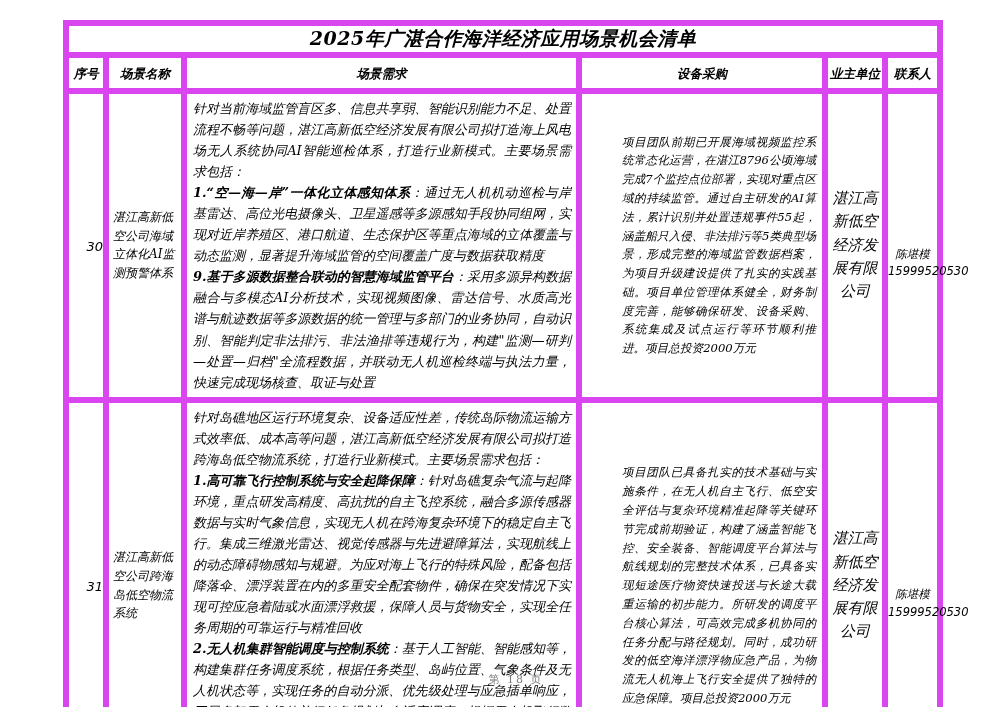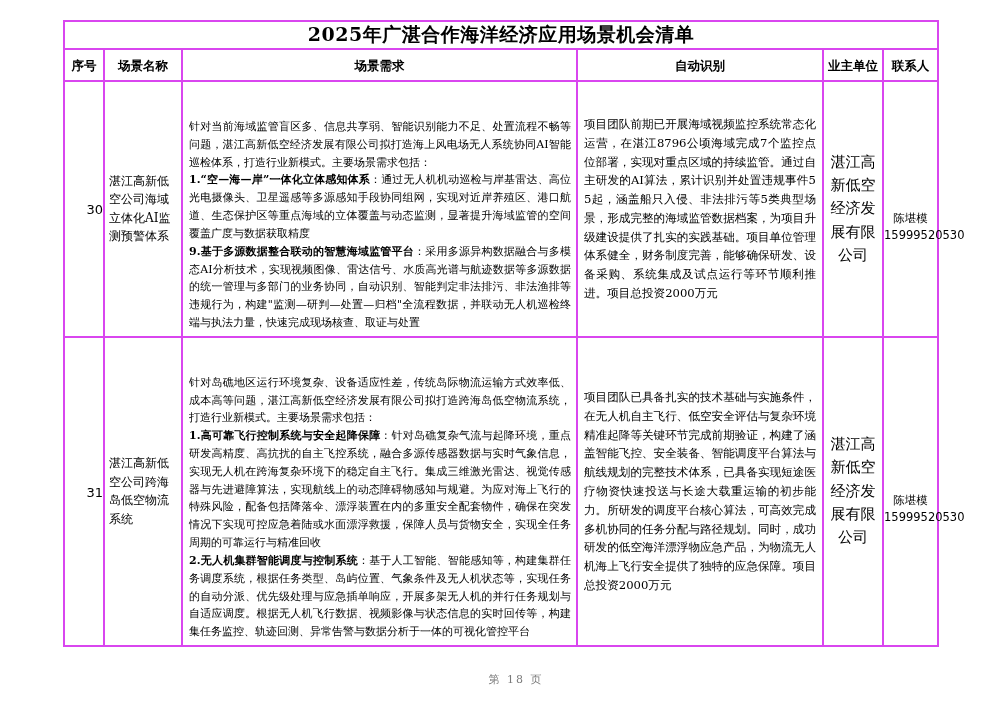--- a/index.html
+++ b/index.html
@@ -28,24 +28,25 @@
   .doc-table {
     position: absolute;
     left: 63px;
     top: 20px;
     width: 874px;
     border-collapse: collapse;
     table-layout: fixed;
   }
 
   .doc-table td, .doc-table th {
-    border: 2px solid #d946ef;
+    border: 6px solid #d946ef;
     padding: 0;
     vertical-align: middle;
     font-weight: normal;
+    font-style: italic;
   }
 
   
   .title-cell {
     text-align: center;
     padding: 11px 0 12px 0;
   }
   .title-text {
     font-family: "DejaVu Serif", "Liberation Serif", serif;
     font-size: 19px;
@@ -96,39 +97,39 @@
   .name-text {
     font-family: "DejaVu Serif", "Liberation Serif", serif;
     font-size: 12px;
     line-height: 1.55;
     padding: 3px 4px;
     display: block;
     word-break: break-all;
   }
   .body-text {
     font-family: "DejaVu Serif", "Liberation Serif", serif;
-    font-size: 11px;
+    font-size: 13px;
     line-height: 1.62;
     text-align: justify;
     text-justify: inter-ideograph;
     padding: 4px 5px 4px 6px;
     display: block;
     word-break: break-all;
     white-space: pre-wrap;
-    margin-top: 32px;
   }
   .base-text {
     font-family: "DejaVu Serif", "Liberation Serif", serif;
     font-size: 11.6px;
     line-height: 1.62;
     text-align: justify;
     text-justify: inter-ideograph;
     padding: 4px 6px;
     display: block;
     word-break: break-all;
+    margin-left: 34px;
   }
   .owner-text {
     font-family: "DejaVu Serif", "Liberation Serif", serif;
     font-size: 15px;
     line-height: 1.55;
     padding: 2px 3px;
     display: block;
     word-break: break-all;
   }
   .contact-name {
@@ -190,21 +191,21 @@
       <td>
         <span class="hdr-text">序号</span>
       </td>
       <td>
         <span class="hdr-text">场景名称</span>
       </td>
       <td>
         <span class="hdr-text">场景需求</span>
       </td>
       <td>
-        <span class="hdr-text">自动识别</span>
+        <span class="hdr-text">设备采购</span>
       </td>
       <td>
         <span class="hdr-text">业主单位</span>
       </td>
       <td>
         <span class="hdr-text">联系人</span>
       </td>
     </tr>
 
     <tr class="row-30">

